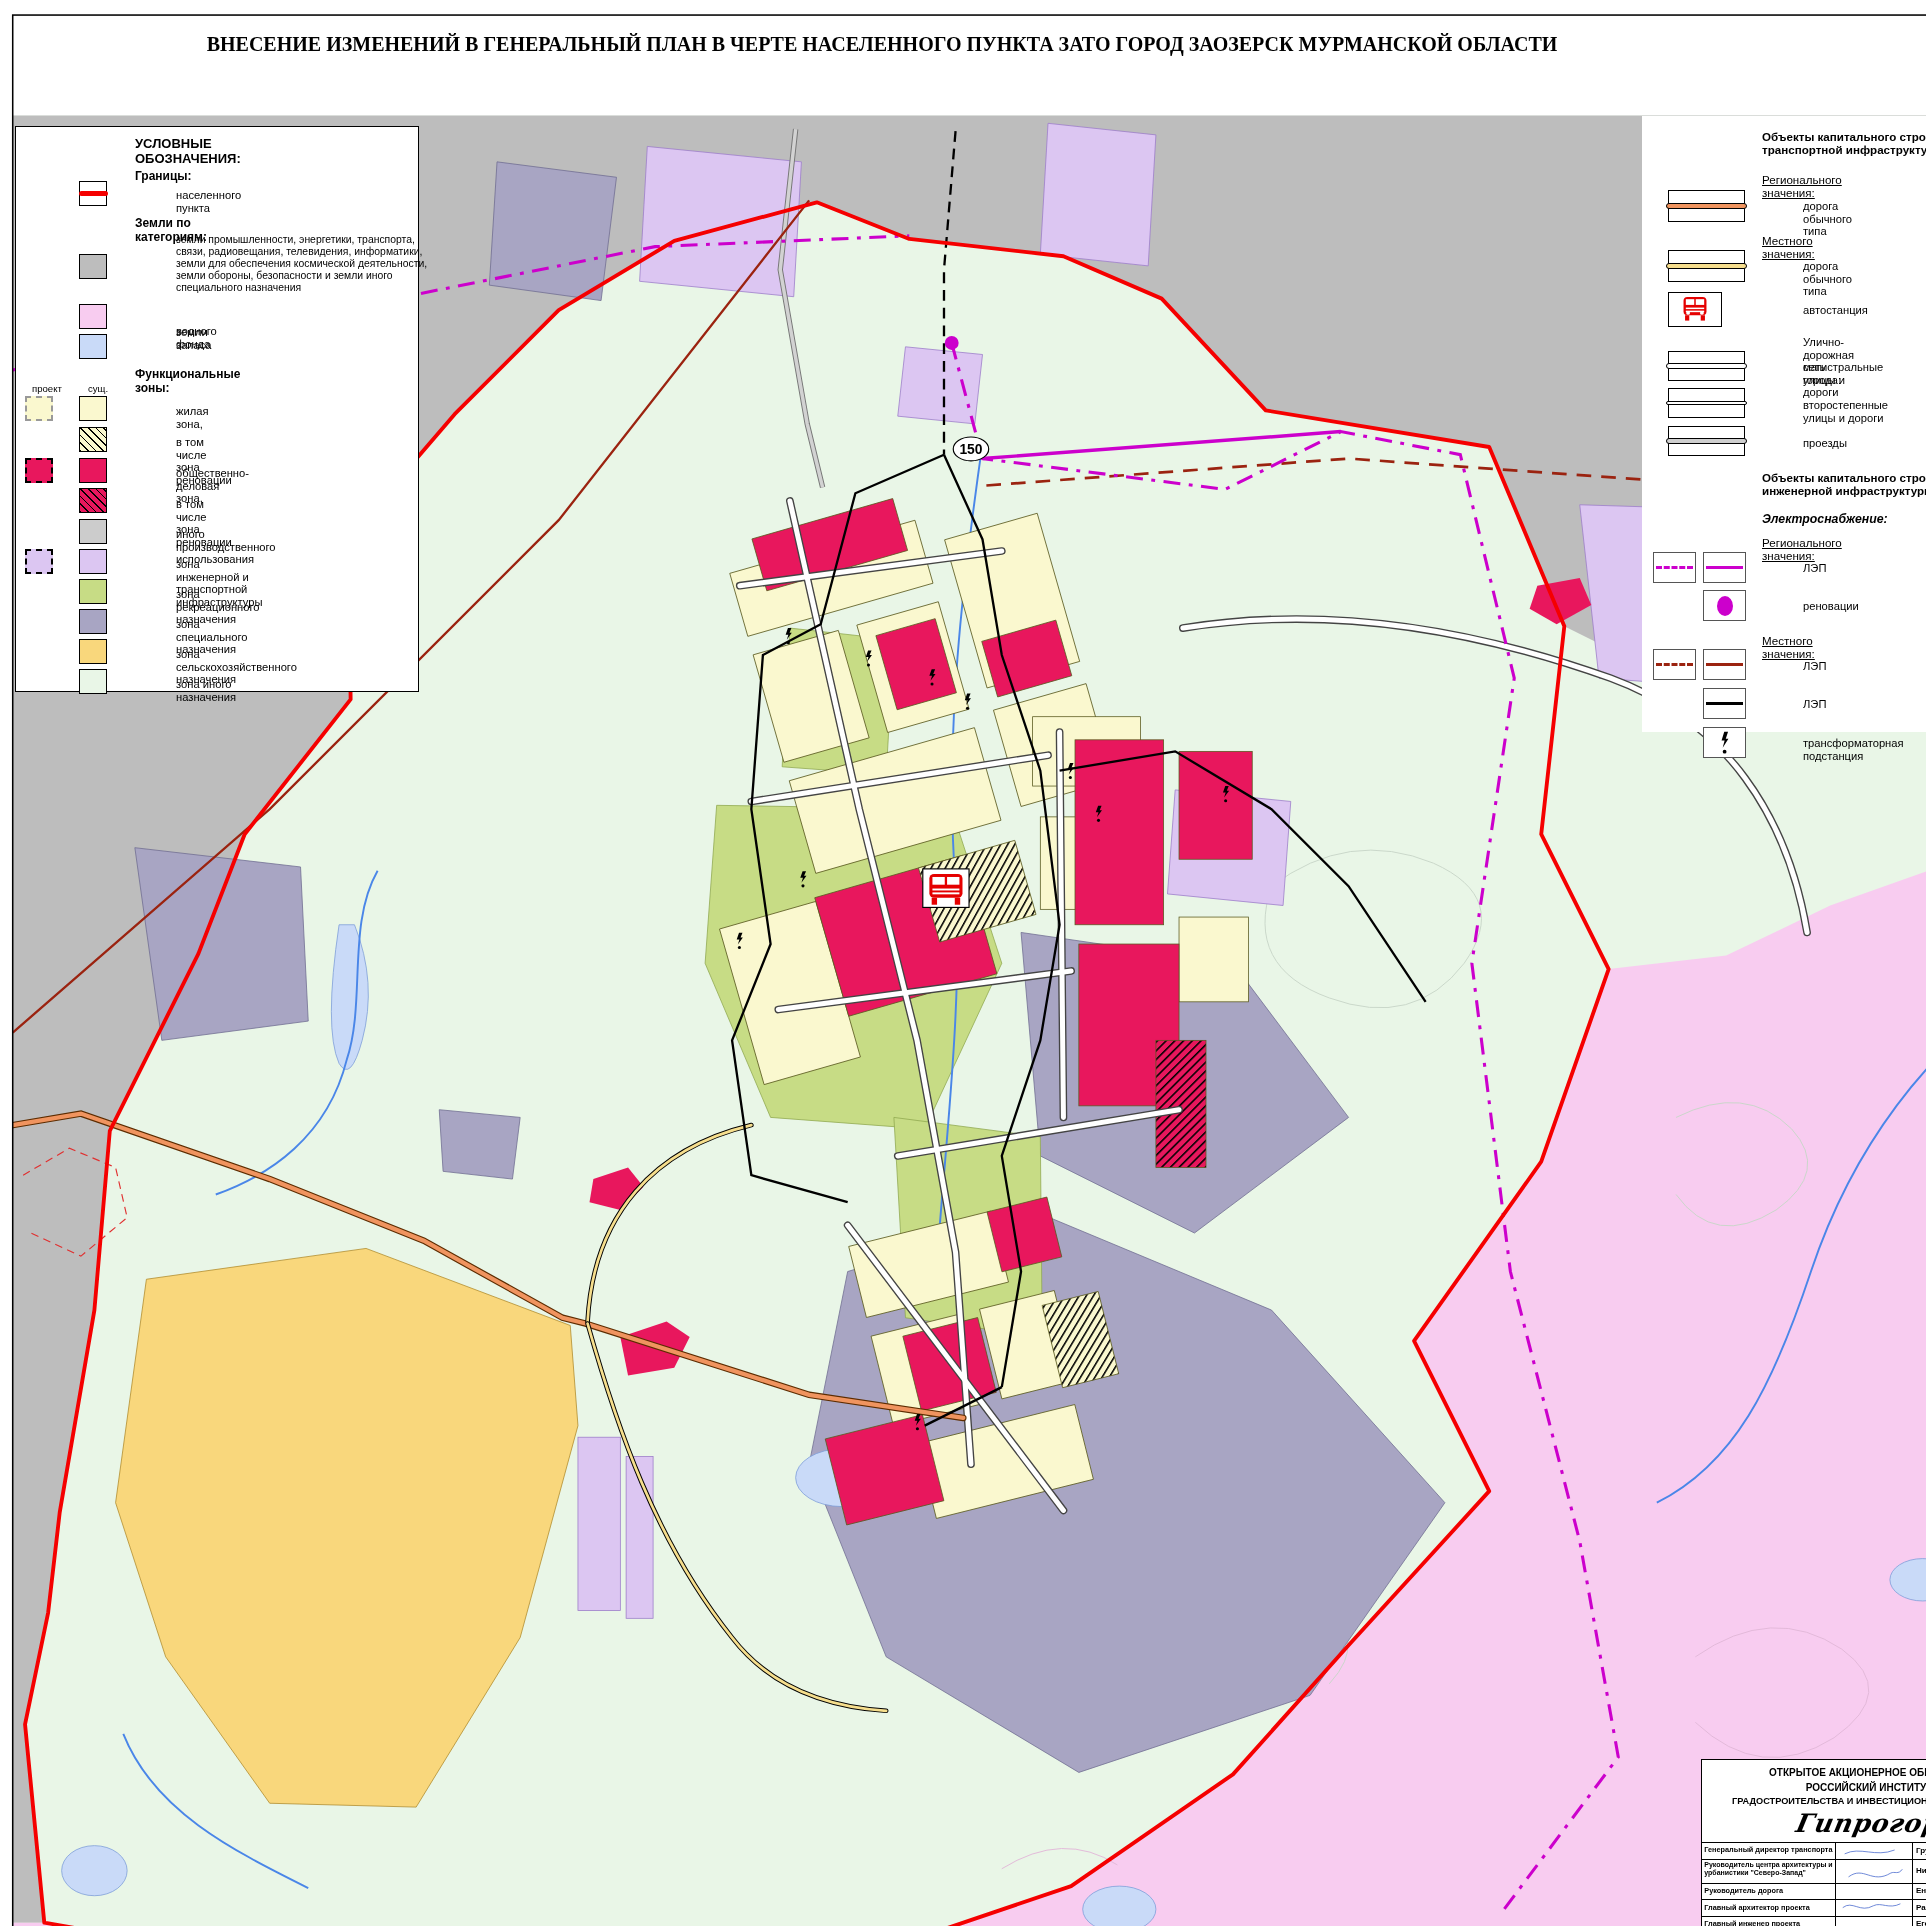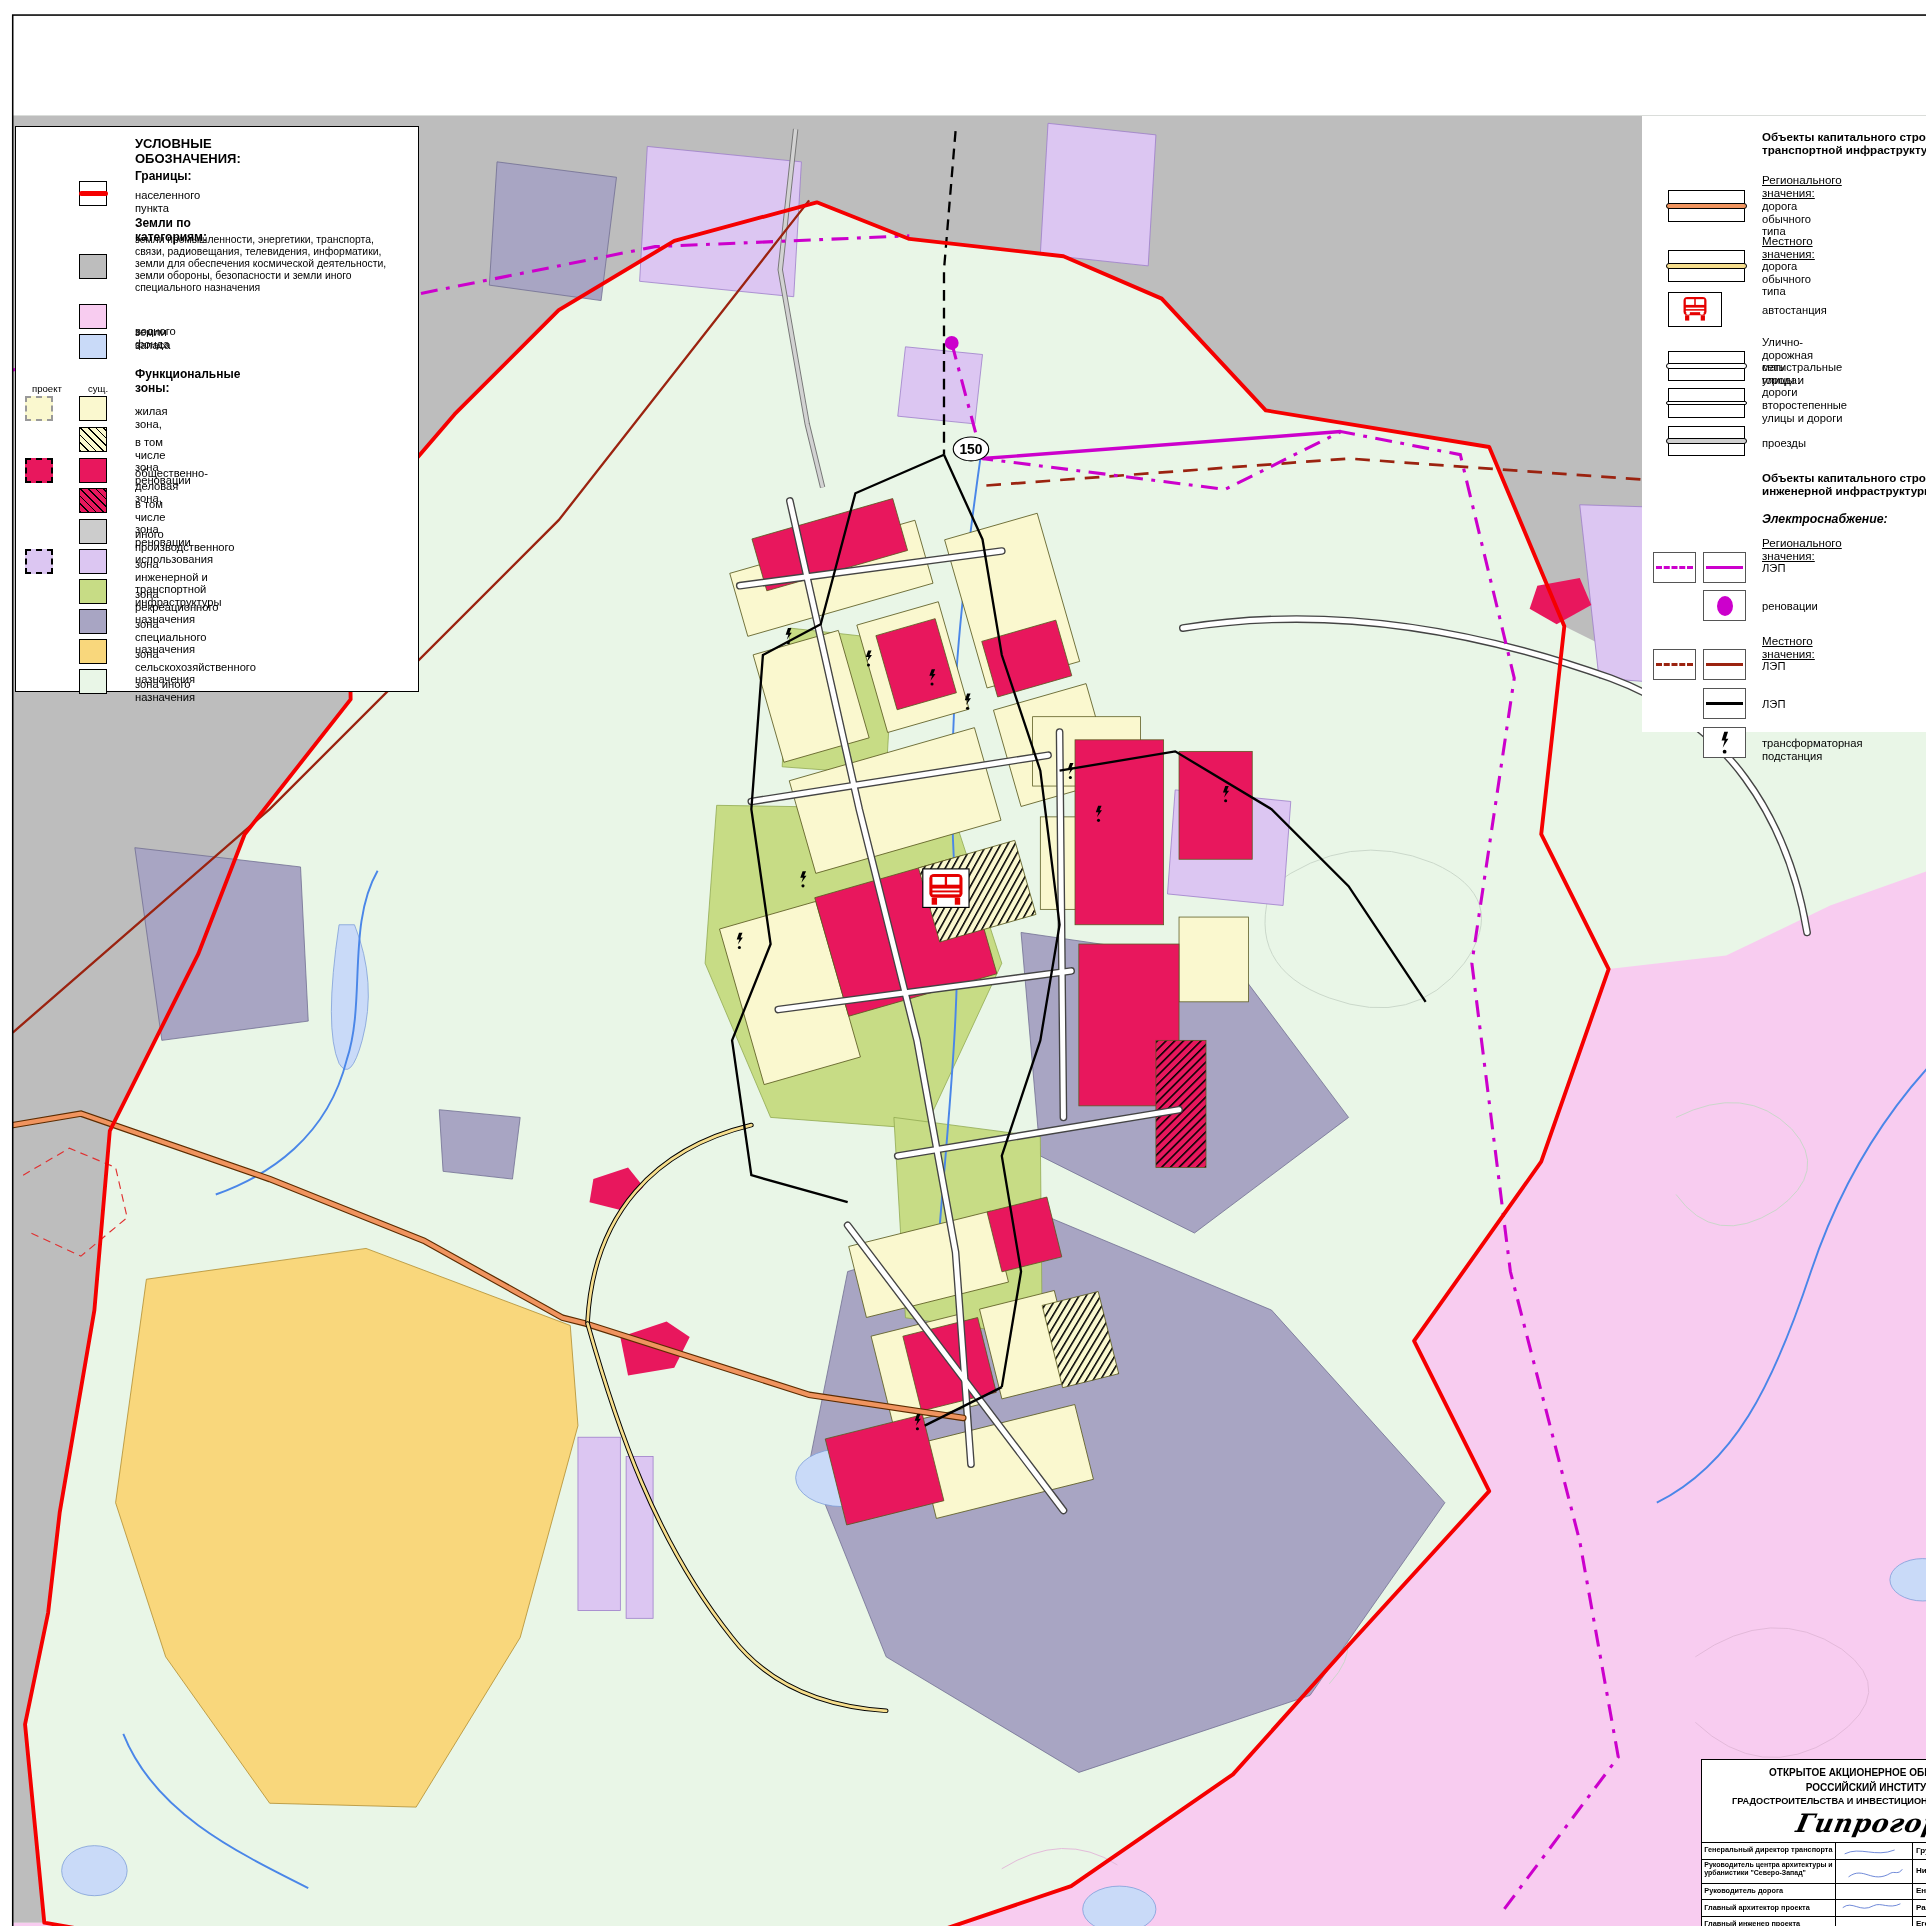--- a/index.html
+++ b/index.html
@@ -13,21 +13,21 @@
           font-family:"Liberation Serif",serif;font-weight:bold;font-size:17px;}
   
   .lpanel{position:absolute;left:15.4px;top:126px;width:404px;height:566px;
           background:#fff;border:0.8px solid #000;box-sizing:border-box;z-index:5;}
   .rpanel{position:absolute;left:1642px;top:116px;width:395px;height:616px;
           background:#fff;z-index:5;}
   .lh{position:absolute;font-weight:bold;font-size:13px;}
   .sh{position:absolute;font-weight:bold;font-size:12px;}
   .shu{position:absolute;font-size:11.6px;text-decoration:underline;}
   .shi{position:absolute;font-weight:bold;font-style:italic;font-size:12.3px;}
-  .ll{position:absolute;font-size:11.2px;line-height:12.7px;}
+  .ll{position:absolute;font-size:11.2px;line-height:12.7px;margin-left:41px;}
   .colh{position:absolute;font-size:9.6px;}
   .sw{position:absolute;width:28px;height:25.4px;background:#fff;border:0.8px solid #000;box-sizing:border-box;}
   .swp{border:2.3px dashed #000;}
   .hatchY{background:repeating-linear-gradient(45deg,#000 0 1.2px,#FAF8CF 1.2px 5.4px);}
   .hatchR{background:repeating-linear-gradient(45deg,#000 0 1.2px,#E8175D 1.2px 5.4px);}
   .redline{position:absolute;left:-1.5px;right:-1.5px;top:50%;height:5.4px;margin-top:-2.7px;background:#F50000;border-radius:2.7px;}
   .lnbox{position:absolute;width:77px;height:32px;background:#fff;border:0.8px solid #000;box-sizing:border-box;}
   .ln{position:absolute;left:-3.1px;right:-3.1px;top:50%;height:6.2px;margin-top:-3.1px;border-radius:3.1px;border:0.8px solid #000;box-sizing:border-box;}
   .epbox{position:absolute;width:43px;height:31px;background:#fff;border:0.8px solid #555;box-sizing:border-box;}
   .epline{position:absolute;left:2.3px;right:2.3px;top:50%;margin-top:-1.5px;height:0;border-top:3.5px solid;}
@@ -258,20 +258,21 @@
         <rect x="2420" y="2306" width="70" height="5" fill="#fff"></rect>
         <rect x="2420" y="2316" width="70" height="5" fill="#fff"></rect>
         <rect x="2418" y="2330" width="14" height="18" fill="#E50000"></rect>
         <rect x="2478" y="2330" width="14" height="18" fill="#E50000"></rect>
       </g>
     </g>
 
     <rect x="33" y="39" width="5251" height="5116" fill="none" stroke="#000" stroke-width="4"></rect>
   </svg>
 
+  <div class="title1" style="z-index:4;background:#fff">ВНЕСЕНИЕ ИЗМЕНЕНИЙ В ГЕНЕРАЛЬНЫЙ ПЛАН В ЧЕРТЕ НАСЕЛЕННОГО ПУНКТА ЗАТО ГОРОД ЗАОЗЕРСК МУРМАНСКОЙ ОБЛАСТИ</div>
 
   <div class="lpanel"></div>
   <div class="abs" style="z-index:6">
     <div class="lh" style="left:135px;top:136px">УСЛОВНЫЕ ОБОЗНАЧЕНИЯ:</div>
 
     <div class="sh" style="left:135px;top:169px">Границы:</div>
     <div class="sw" style="left:79px;top:181px">
         <div class="redline"></div>
       </div>
     <div class="ll" style="left:135px;top:189px">населенного пункта</div>

